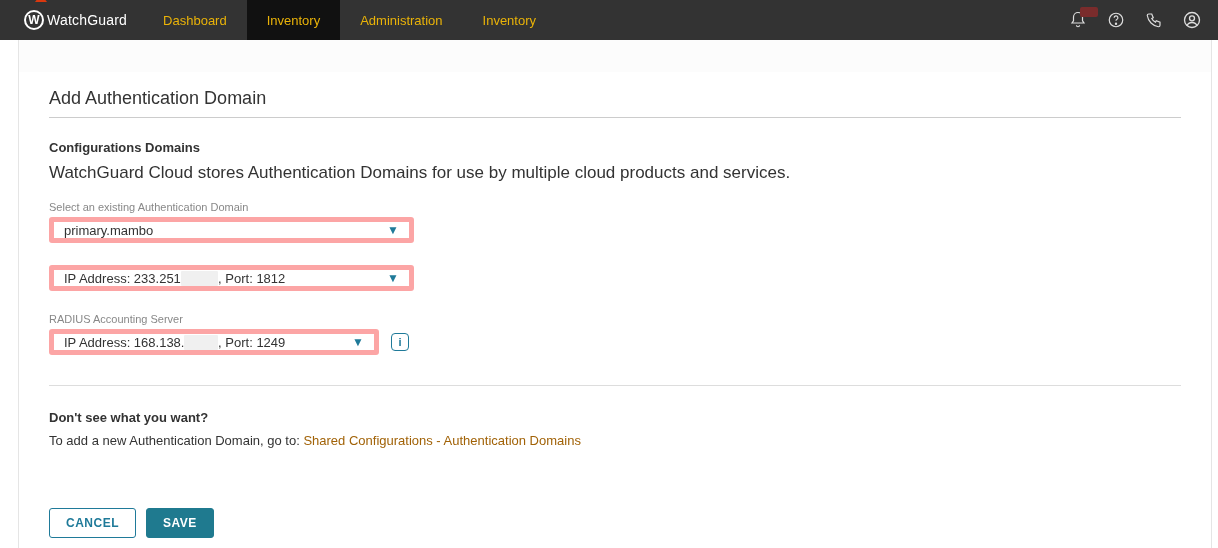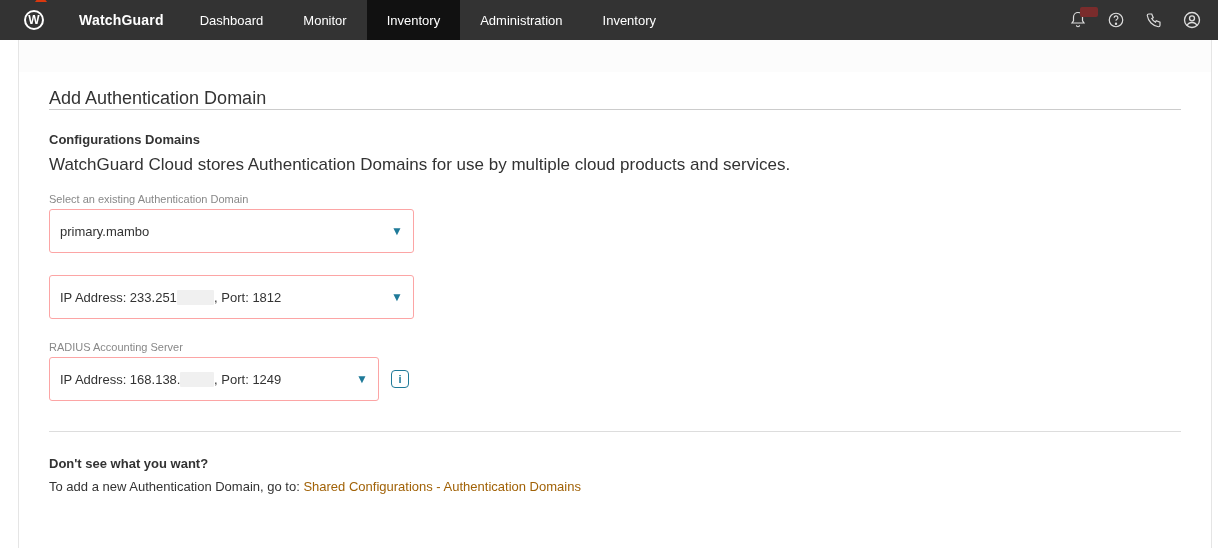--- a/index.html
+++ b/index.html
@@ -27,23 +27,22 @@
   .logo {
     display: flex;
     align-items: center;
     padding: 0 16px 0 24px;
     height: 100%;
     position: relative;
   }
   .logo-text {
     color: #fff;
     font-size: 14px;
-    font-weight: 700;
+    font-weight: 400;
     letter-spacing: 0.2px;
-    margin-left: 32px;
   }
   .logo-w {
     display: inline-block;
     width: 20px; height: 20px;
     border: 2px solid #fff;
     border-radius: 50%;
     margin-right: 3px;
     font-size: 12px;
     font-weight: bold;
     text-align: center;
@@ -57,21 +56,21 @@
     width: 0; height: 0;
     border-left: 6px solid transparent;
     border-right: 6px solid transparent;
     border-bottom: 8px solid #d9380f;
   }
   .nav-items { display: flex; height: 100%; }
   .nav-item {
     display: flex;
     align-items: center;
     padding: 0 20px;
-    color: #ffffff;
+    color: #eab308;
     font-size: 13px;
     cursor: pointer;
     height: 100%;
   }
   .nav-item.active { background: #111; }
   .topbar-right {
     display: flex;
     align-items: center;
     gap: 18px;
   }
@@ -99,20 +98,21 @@
     border-right: 1px solid #e5e5e5;
     border-bottom: 1px solid #e5e5e5;
     margin: 0 6px 4px 18px;
   }
   .topspace { height: 32px; background: #fcfcfc; }
   .content { padding: 16px 30px 0 30px; }
   .page-title {
     font-size: 18px;
     font-weight: 400;
     color: #333;
+    padding-bottom: 8px;
     border-bottom: 1px solid #ccc;
     margin-bottom: 22px;
   }
   .section-heading {
     font-size: 13px;
     font-weight: bold;
     margin-bottom: 8px;
   }
   .section-desc {
     font-size: 17px;
@@ -120,22 +120,22 @@
     margin-bottom: 18px;
   }
   .field-label {
     font-size: 11px;
     color: #888;
     margin-bottom: 4px;
     display: block;
   }
   .select {
     width: 365px;
-    height: 44px;
-    border: 1px solid #fca5a5;
+    height: 26px;
+    border: 5px solid #fca5a5;
     border-radius: 3px;
     display: flex;
     align-items: center;
     justify-content: space-between;
     padding: 0 10px;
     font-size: 13px;
     color: #333;
     background: #fff;
     cursor: pointer;
     margin-bottom: 22px;
@@ -194,21 +194,20 @@
 
 <div class="topbar">
   <div class="topbar-left">
     <div class="logo">
       <span class="logo-tri"></span>
       <span class="logo-w">W</span>
       <span class="logo-text">WatchGuard</span>
     </div>
     <div class="nav-items">
       <div class="nav-item">Dashboard</div>
-      <div class="nav-item">Monitor</div>
       <div class="nav-item active">Inventory</div>
       <div class="nav-item">Administration</div>
       <div class="nav-item">Inventory</div>
     </div>
   </div>
   <div class="topbar-right">
     <div class="topicon notif-badge">
       <svg width="18" height="18" viewBox="0 0 24 24" fill="none" stroke="#ddd" stroke-width="1.6">
           <path d="M6 8a6 6 0 1 1 12 0v5l2 3H4l2-3V8z"></path>
           <path d="M10 19a2 2 0 0 0 4 0"></path>

